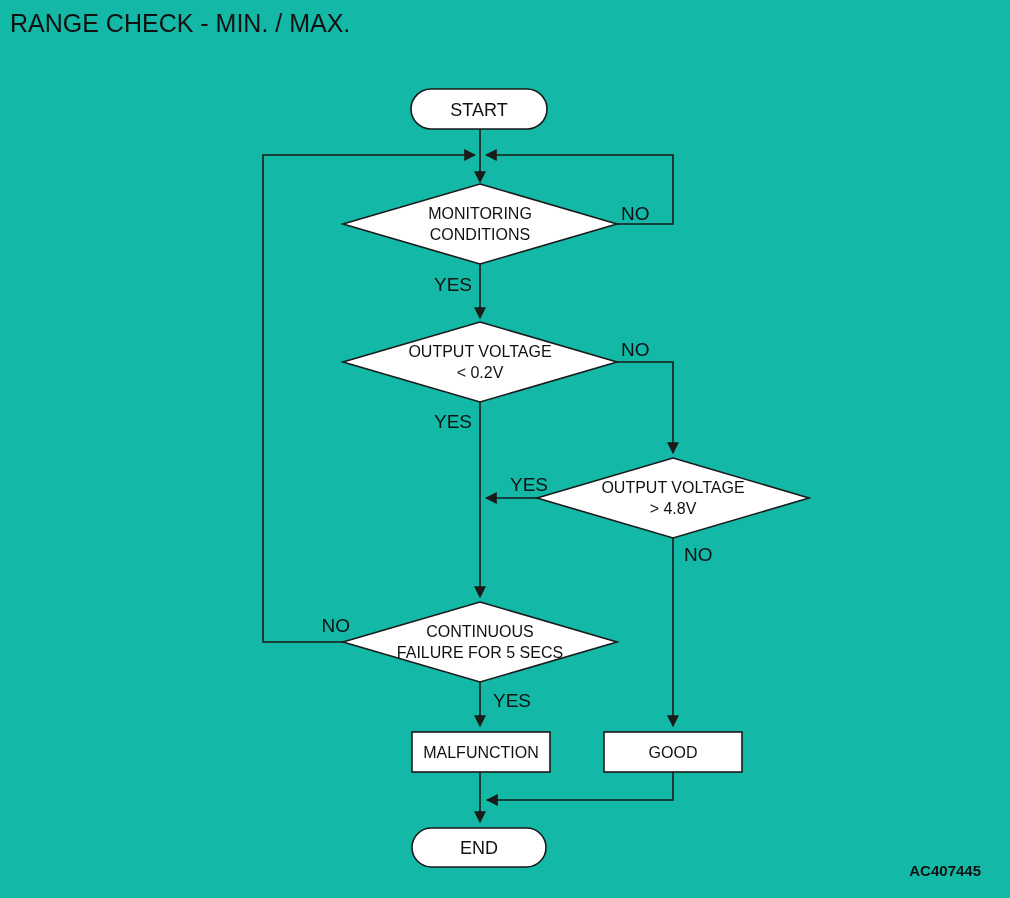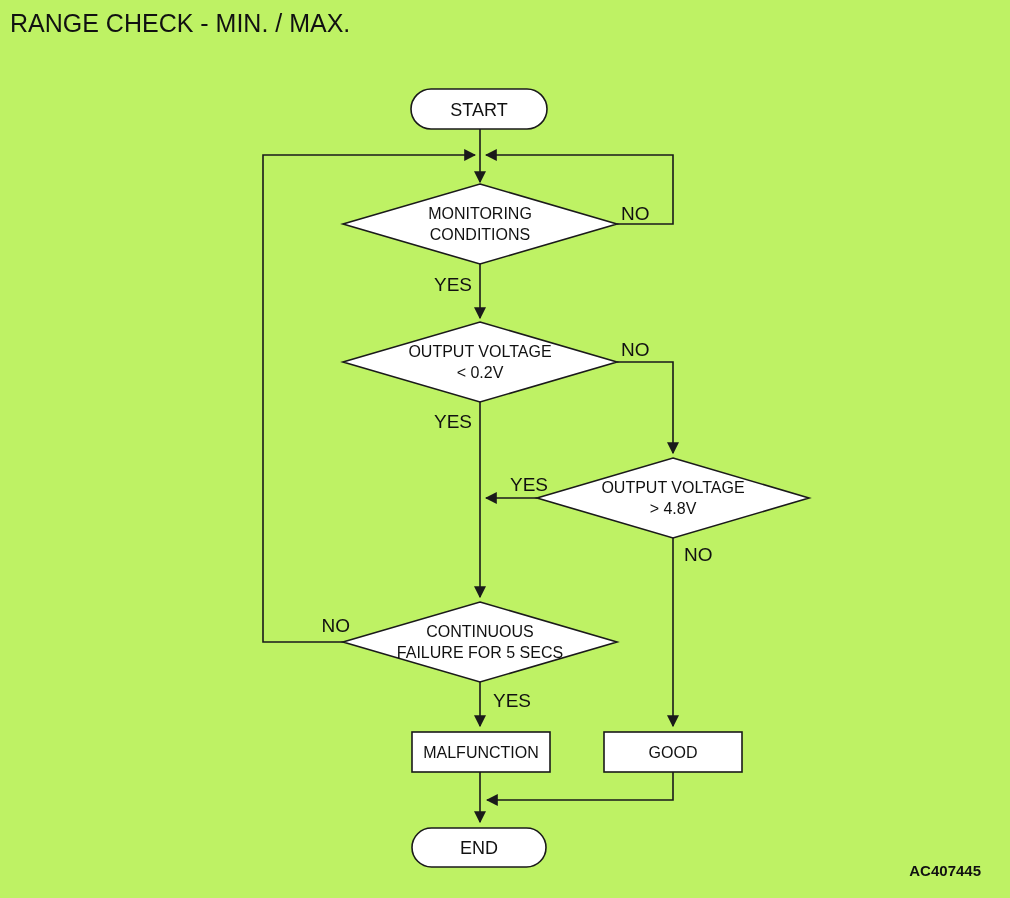--- a/index.html
+++ b/index.html
@@ -1,20 +1,20 @@
 <!DOCTYPE html>
 <html><head>
 <meta charset="utf-8">
 <style>
   html, body { margin: 0; padding: 0; background: #ffffff; }
   .page {
     position: relative;
     width: 1010px;
     height: 898px;
-    background: #bef264;
+    background: #14b8a6;
     font-family: "Liberation Sans", "DejaVu Sans", sans-serif;
   }
   svg { display: block; }
   svg text { fill: #111111; }
   .node-shape { fill: #ffffff; stroke: #1a1a1a; stroke-width: 1.6; }
   .edge { fill: none; stroke: #1a1a1a; stroke-width: 1.6; }
   .title-text { font-size: 25px; }
   .node-label { font-size: 16px; text-anchor: middle; }
   .terminator-label { font-size: 18px; text-anchor: middle; }
   .box-label { font-size: 16px; text-anchor: middle; }

